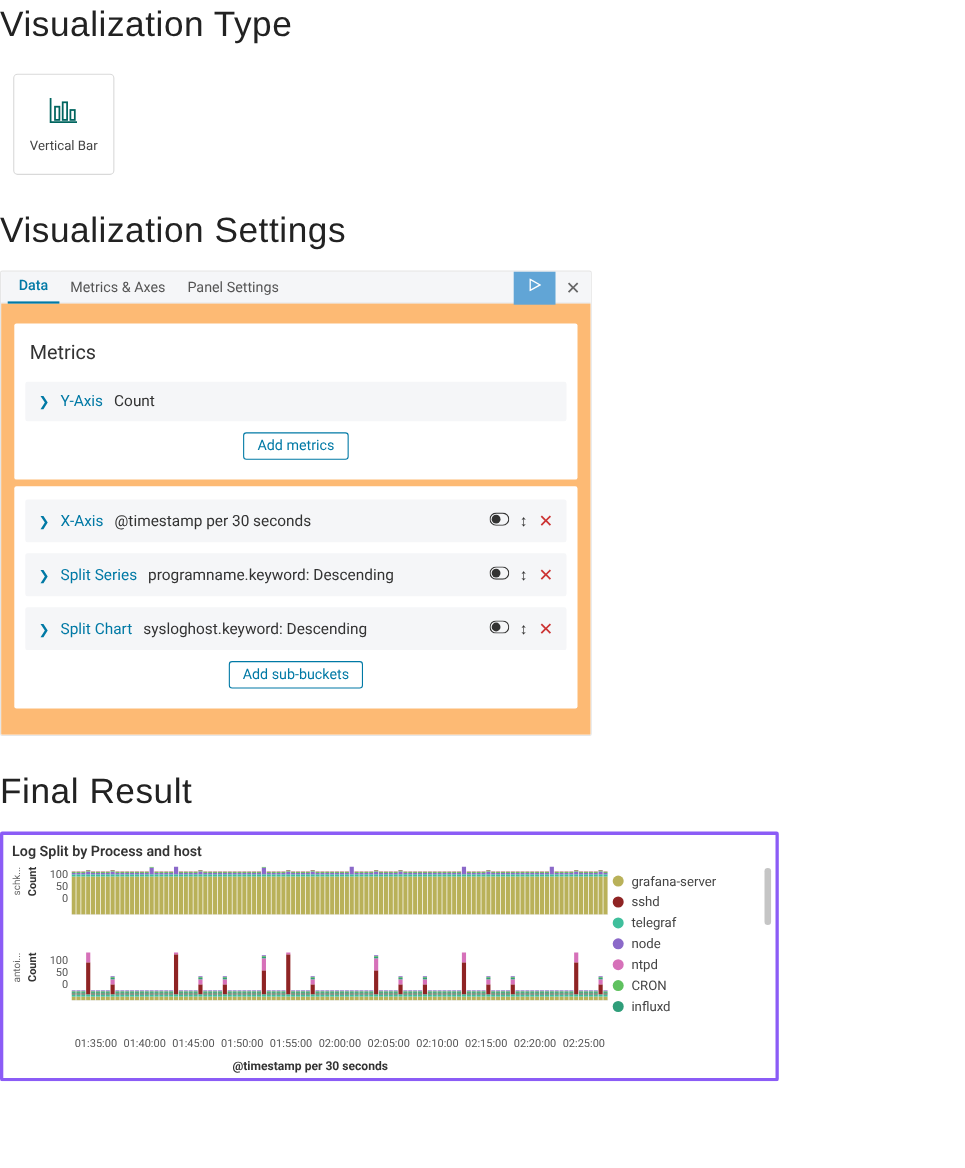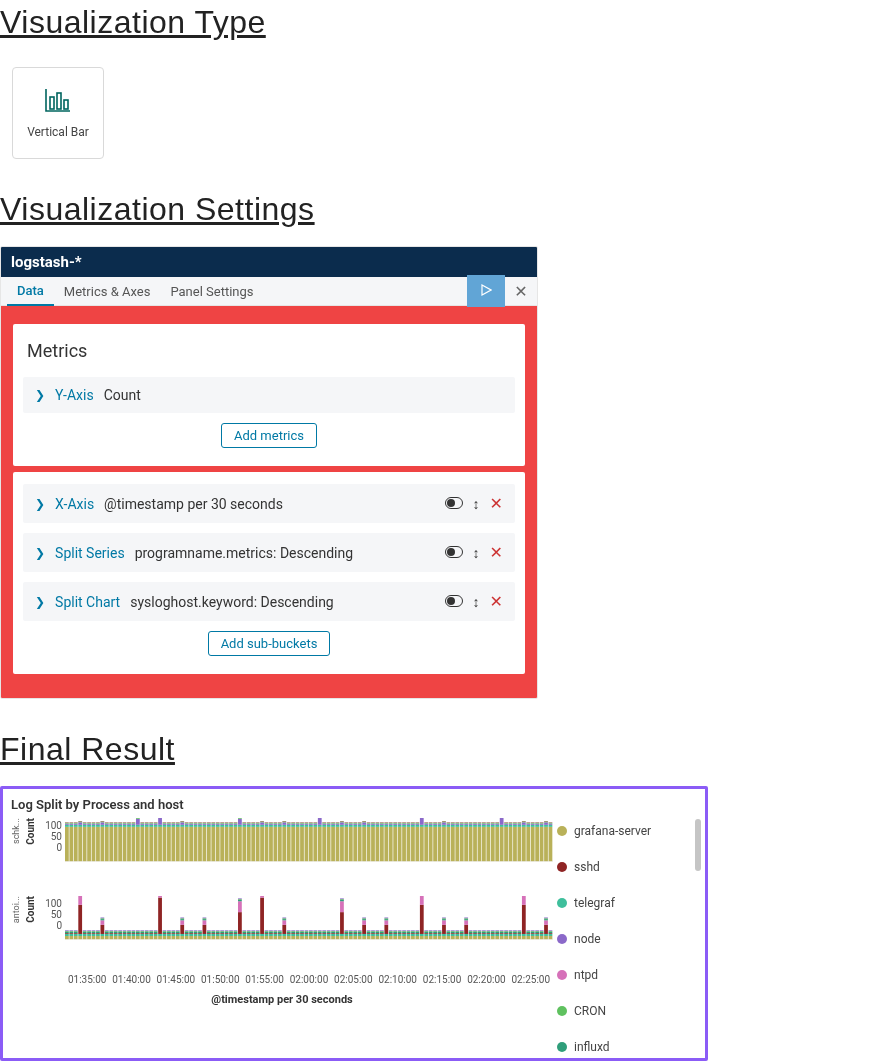--- a/index.html
+++ b/index.html
@@ -11,21 +11,20 @@
     color: #333;
     width: 877px;
   }
   h1.section-title {
     font-family: "Comic Sans MS", "Marker Felt", cursive, sans-serif;
     font-weight: 400;
     font-size: 32px;
     margin: 4px 0 18px 0;
     color: #222;
     letter-spacing: 0.5px;
-    text-decoration: underline;
   }
   
   .vis-card {
     display: inline-flex;
     flex-direction: column;
     align-items: center;
     justify-content: center;
     width: 92px;
     height: 92px;
     border: 1px solid #d9d9d9;
@@ -83,21 +82,21 @@
   .play-btn svg { fill: #fff; }
   .close-btn {
     width: 32px;
     display: flex;
     align-items: center;
     justify-content: center;
     color: #666;
     cursor: pointer;
     font-size: 16px;
   }
-  .panel-body { background: #ef4444; padding: 12px 6px 18px 6px; }
+  .panel-body { background: #fdba74; padding: 12px 6px 18px 6px; }
   .panel-section { background: #fff; border-radius: 2px; margin: 6px; padding: 12px 10px 18px 10px; }
   .panel-section-title { font-size: 18px; color: #333; margin: 4px 0 16px 4px; }
   .agg-row {
     background: #f5f6f8;
     border-radius: 2px;
     padding: 10px 12px;
     display: flex;
     align-items: center;
     gap: 10px;
     margin-bottom: 10px;
@@ -167,21 +166,21 @@
     gap: 0;
     font-size: 10px;
     color: #555;
   }
   .x-ticks-row .tick { flex: 1; text-align: center; white-space: nowrap; }
   .x-label { text-align: center; font-size: 11px; font-weight: 700; color: #333; margin-top: 2px; }
   .legend-col {
     width: 140px;
     display: flex;
     flex-direction: column;
-    gap: 22px;
+    gap: 5px;
     font-size: 12px;
     color: #444;
     padding-top: 6px;
   }
   .legend-item { display: flex; align-items: center; gap: 7px; }
   .swatch { width: 10px; height: 10px; border-radius: 50%; flex-shrink: 0; }
   .chart-scrollbar {
     position: absolute;
     right: 4px;
     top: 30px;
@@ -208,21 +207,20 @@
       <rect x="20" y="13" width="4" height="9" fill="none" stroke="#00655f" stroke-width="1.6"></rect>
     </svg>
   </span>
   <span class="label">Vertical Bar</span>
 </div>
 
 
 <h1 class="section-title">Visualization Settings</h1>
 
 <div class="settings-panel">
-  <div class="panel-header">logstash-*</div>
 
   <div class="tab-bar">
     <div class="tab active">Data</div>
     <div class="tab">Metrics &amp; Axes</div>
     <div class="tab">Panel Settings</div>
     <div class="spacer"></div>
     <div class="play-btn">
       <span>
         <svg width="12" height="12" viewBox="0 0 12 12">
             <path d="M2 1 L11 6 L2 11 Z" stroke="#fff" stroke-width="1.2" fill="none"></path>
@@ -262,21 +260,21 @@
               <circle cx="6" cy="6" r="4" fill="#333"></circle>
             </svg>
         </span>
         <span class="drag-icon">↕</span>
         <span class="del-icon">✕</span>
       </div>
 
       <div class="agg-row">
         <span class="chev">❯</span>
         <span class="agg-link">Split Series</span>
-        <span class="agg-desc">programname.metrics: Descending</span>
+        <span class="agg-desc">programname.keyword: Descending</span>
         <span class="grow"></span>
         <span class="toggle-icon">
           <svg viewBox="0 0 18 12">
               <rect x="0.5" y="0.5" width="17" height="11" rx="5.5" fill="none" stroke="#333"></rect>
               <circle cx="6" cy="6" r="4" fill="#333"></circle>
             </svg>
         </span>
         <span class="drag-icon">↕</span>
         <span class="del-icon">✕</span>
       </div>

